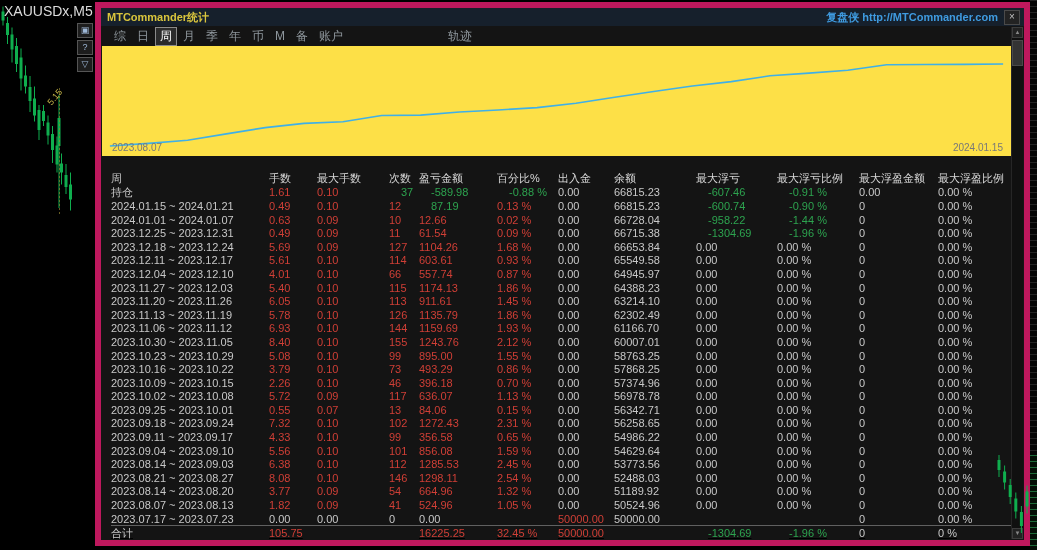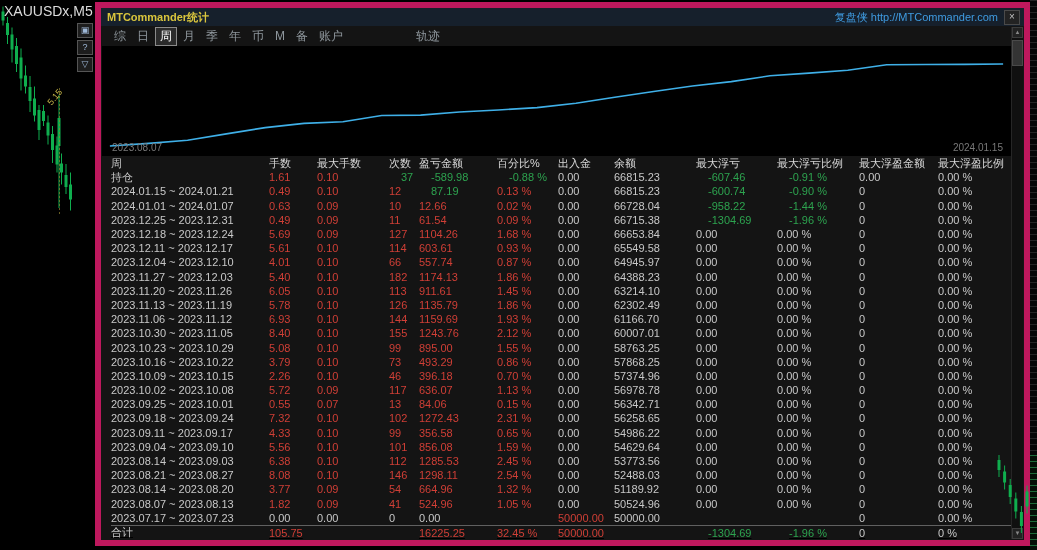--- a/index.html
+++ b/index.html
@@ -19,29 +19,29 @@
                background:repeating-linear-gradient(to bottom,#242424 0 1px,#060606 1px 6px);}
   .right-strip .green-zone{position:absolute;bottom:0;left:0;width:100%;height:95px;
                background:repeating-linear-gradient(to bottom,#1d6b38 0 1px,#041006 1px 6px);}
 
   
   .window{position:absolute;left:95px;top:2px;width:935px;height:544px;box-sizing:border-box;
           background:#141414;border:6px solid #be185d;z-index:10;display:flex;flex-direction:column;}
   .titlebar{flex:0 0 18px;height:18px;background:#16202c;display:flex;align-items:center;
             padding:0 4px 0 6px;}
   .title{color:#d9c53d;font-size:11px;font-weight:bold;white-space:nowrap;}
-  .brand{margin-left:auto;margin-right:6px;color:#3f9be0;font-size:11px;white-space:nowrap;}
+  .brand{margin-left:auto;margin-right:6px;color:#3f9be0;font-size:11px;white-space:nowrap;font-weight:bold;}
   .close-btn{width:14px;height:13px;color:#c0c0c0;font-size:10px;line-height:12px;text-align:center;
              border:1px solid #4a4a4a;background:#232323;cursor:default;}
   .menubar{flex:0 0 20px;height:20px;display:flex;align-items:center;padding-left:8px;}
   .menu-item{color:#8f979d;font-size:12px;padding:1px 5px;margin-right:1px;white-space:nowrap;}
   .menu-item.selected{color:#ffffff;border:1px solid #8a8a8a;background:#2b2b2b;padding:0 4px;}
-  .menu-item.gap{margin-left:62px;}
-
-  .chart-area{position:relative;flex:0 0 110px;height:110px;background:#000000;margin:0 13px 0 1px;}
+  .menu-item.gap{margin-left:94px;}
+
+  .chart-area{position:relative;flex:0 0 110px;height:110px;background:#fde047;margin:0 13px 16px 1px;}
   #equity-svg{position:absolute;left:0;top:0;width:100%;height:100%;}
   .date-left{position:absolute;left:10px;bottom:3px;color:#787878;font-size:10px;}
   .date-right{position:absolute;right:8px;bottom:3px;color:#787878;font-size:10px;}
 
   .table-wrap{flex:1 1 auto;display:flex;flex-direction:column;padding-left:10px;padding-right:13px;
               overflow:hidden;}
   .trow{display:grid;grid-template-columns:158px 48px 72px 30px 78px 61px 56px 82px 81px 82px 79px 1fr;
         flex:1 1 0;align-items:center;font-size:11px;min-height:0;}
   .trow span{overflow:hidden;white-space:nowrap;display:block;}
   .trow.total{border-top:1px solid #606060;text-decoration:underline;}
@@ -247,21 +247,21 @@
           <span class="c-w">64945.97</span>
           <span class="c-w">0.00</span>
           <span class="c-w">0.00 %</span>
           <span class="c-w">0</span>
           <span class="c-w">0.00 %</span>
         </div>
         <div class="trow">
           <span class="lbl">2023.11.27 ~ 2023.12.03</span>
           <span class="c-r">5.40</span>
           <span class="c-r">0.10</span>
-          <span class="c-r">182</span>
+          <span class="c-r">115</span>
           <span class="c-r">1174.13</span>
           <span class="c-r">1.86 %</span>
           <span class="c-w">0.00</span>
           <span class="c-w">64388.23</span>
           <span class="c-w">0.00</span>
           <span class="c-w">0.00 %</span>
           <span class="c-w">0</span>
           <span class="c-w">0.00 %</span>
         </div>
         <div class="trow">

